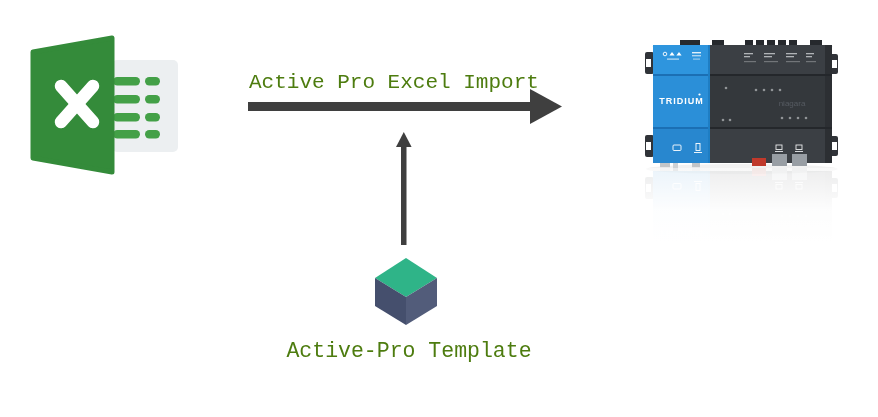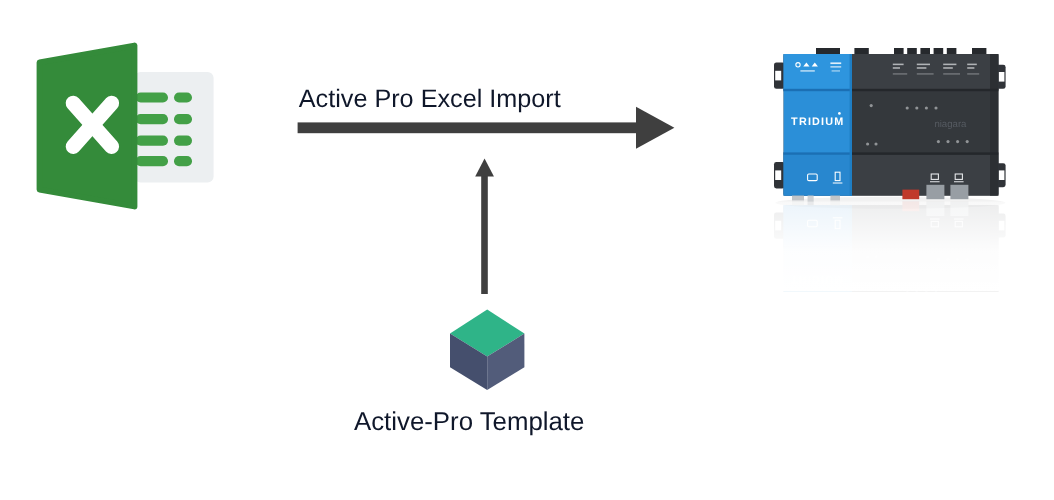--- a/index.html
+++ b/index.html
@@ -2,26 +2,26 @@
 <html><head>
 <meta charset="utf-8">
 <style>
   html,body{margin:0;padding:0;background:#fff;}
   #canvas{
     position:relative;width:878px;height:417px;background:#ffffff;
     font-family:"Liberation Sans",sans-serif;overflow:hidden;
   }
   .abs{position:absolute;}
   .label{
-    color:#0f172a;white-space:nowrap;
-    font-family:Liberation Sans, sans-serif;
+    color:#4d7c0f;white-space:nowrap;
+    font-family:Liberation Mono, monospace;
     text-align:right;
   }
   #import-label{left:249px;top:71px;font-size:21px;}
-  #template-label{left:391px;top:339px;font-size:21.5px;transform:translateX(-50%);}
+  #template-label{left:409px;top:339px;font-size:21.5px;transform:translateX(-50%);}
   #excel-icon{left:28px;top:30px;}
   #import-arrow{left:246px;top:88px;}
   #template-arrow{left:390px;top:130px;}
   #cube-icon{left:365px;top:252px;}
   #device{left:640px;top:28px;}
   svg text{font-family:"Liberation Sans",sans-serif;}
 </style>
 </head>
 <body>
 

